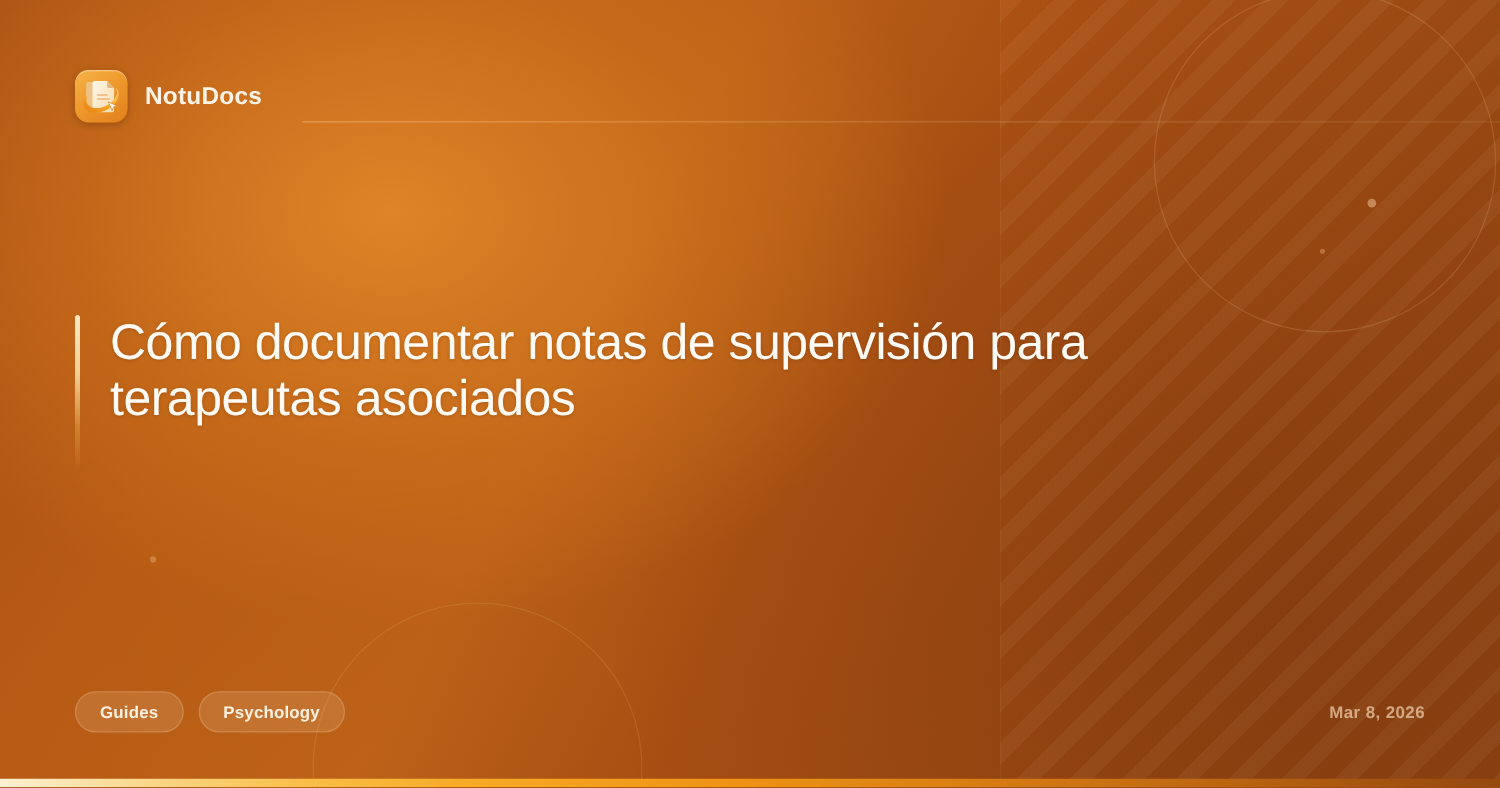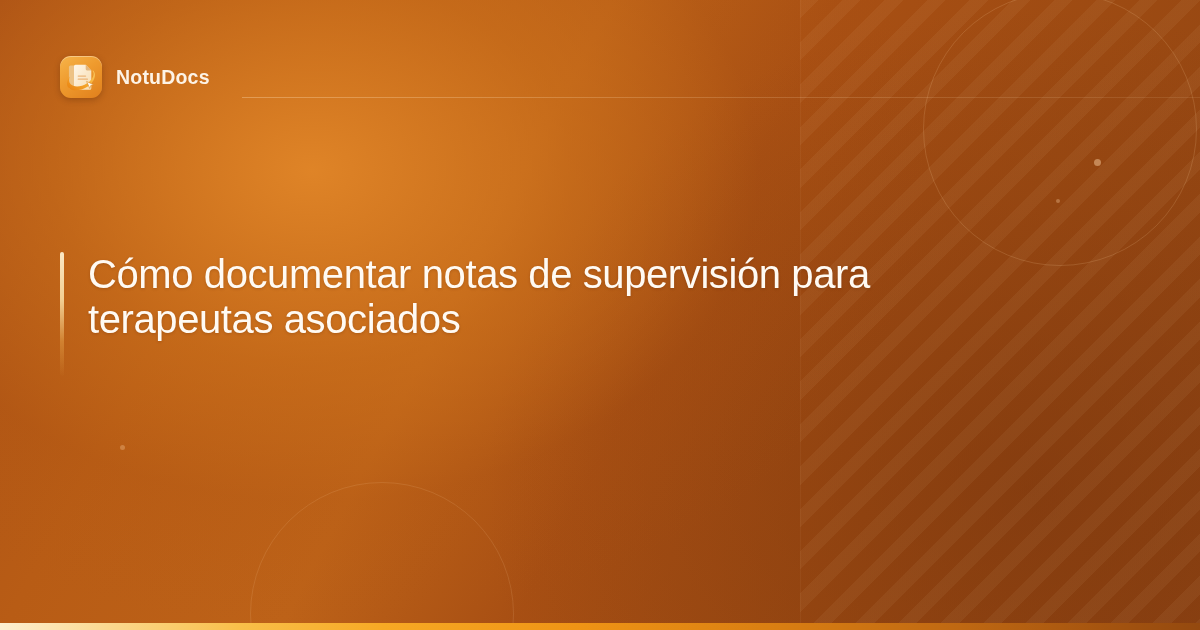--- a/index.html
+++ b/index.html
@@ -258,16 +258,23 @@
       <span class="brand-name">NotuDocs</span>
     </div>
     <div class="header-rule"></div>
   </div>
 
   <div class="title-block">
     <div class="title-accent"></div>
     <h1 class="title-text">Cómo documentar notas de supervisión para terapeutas asociados</h1>
   </div>
 
+  <div class="footer">
+    <div class="tag-list">
+      <span class="tag">Guides</span>
+      <span class="tag">Psychology</span>
+    </div>
+    <span class="date-text">Mar 8, 2026</span>
+  </div>
 
   <div class="bottom-bar"></div>
 
 </div>
 
 </body></html>

